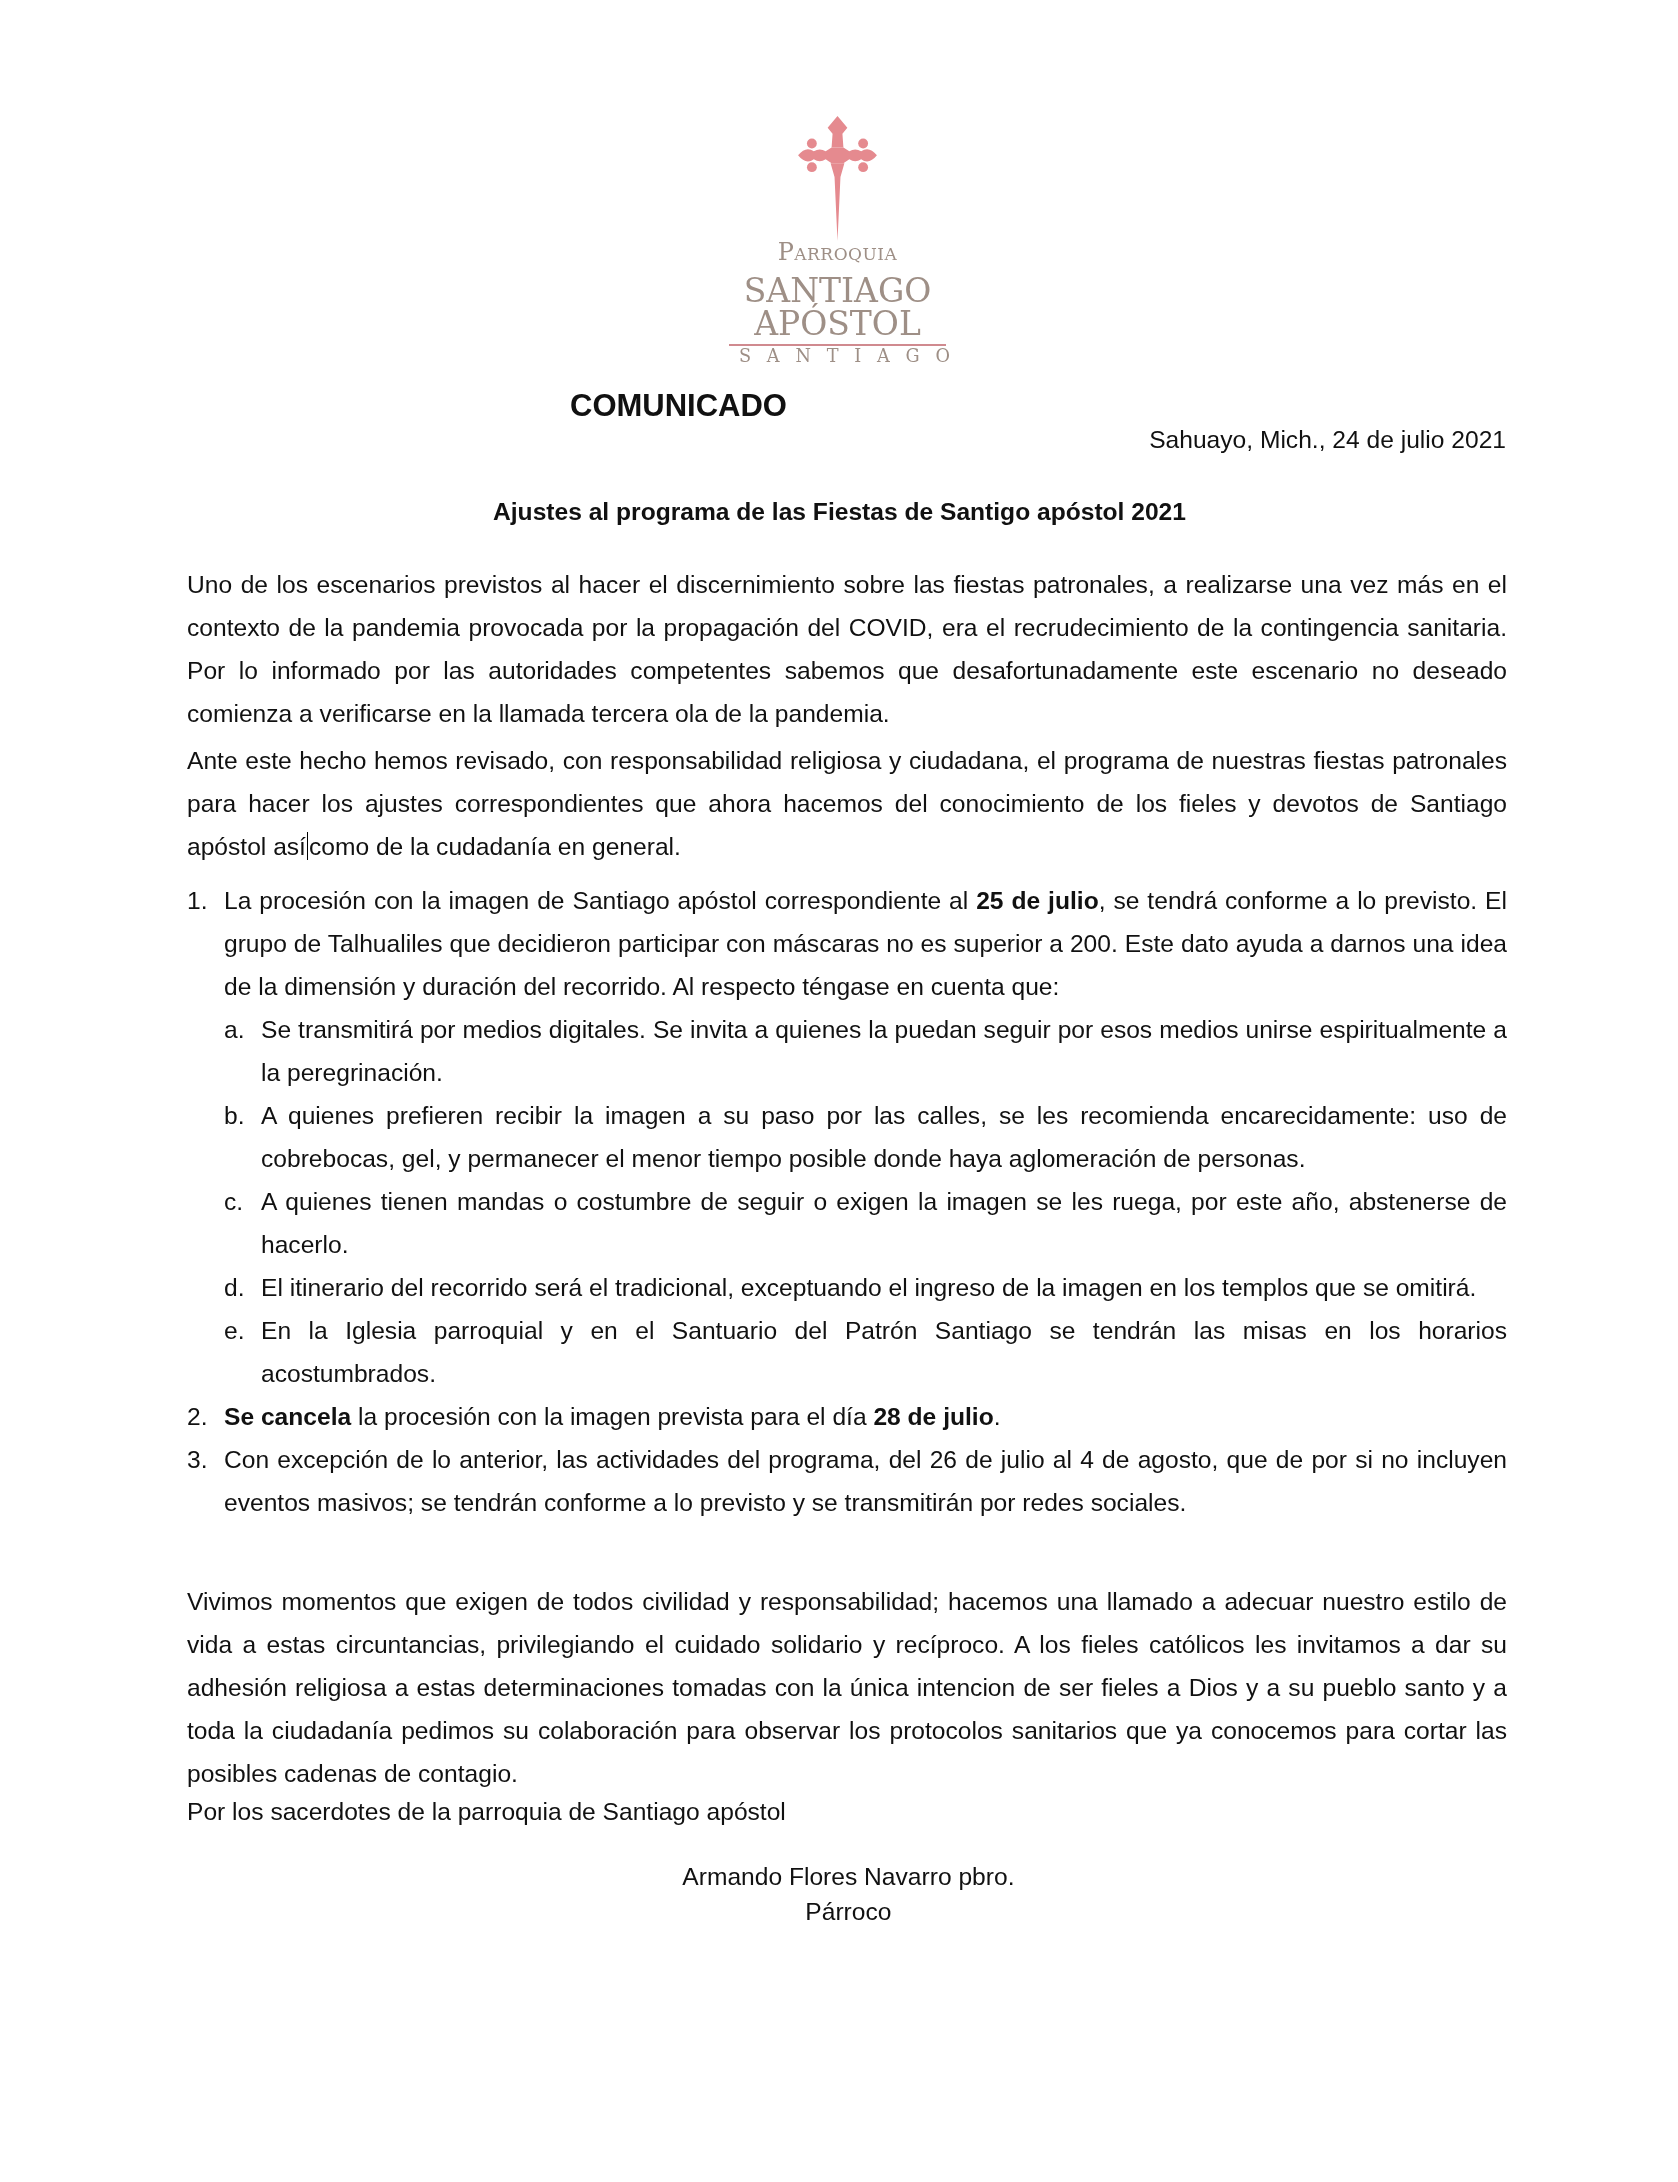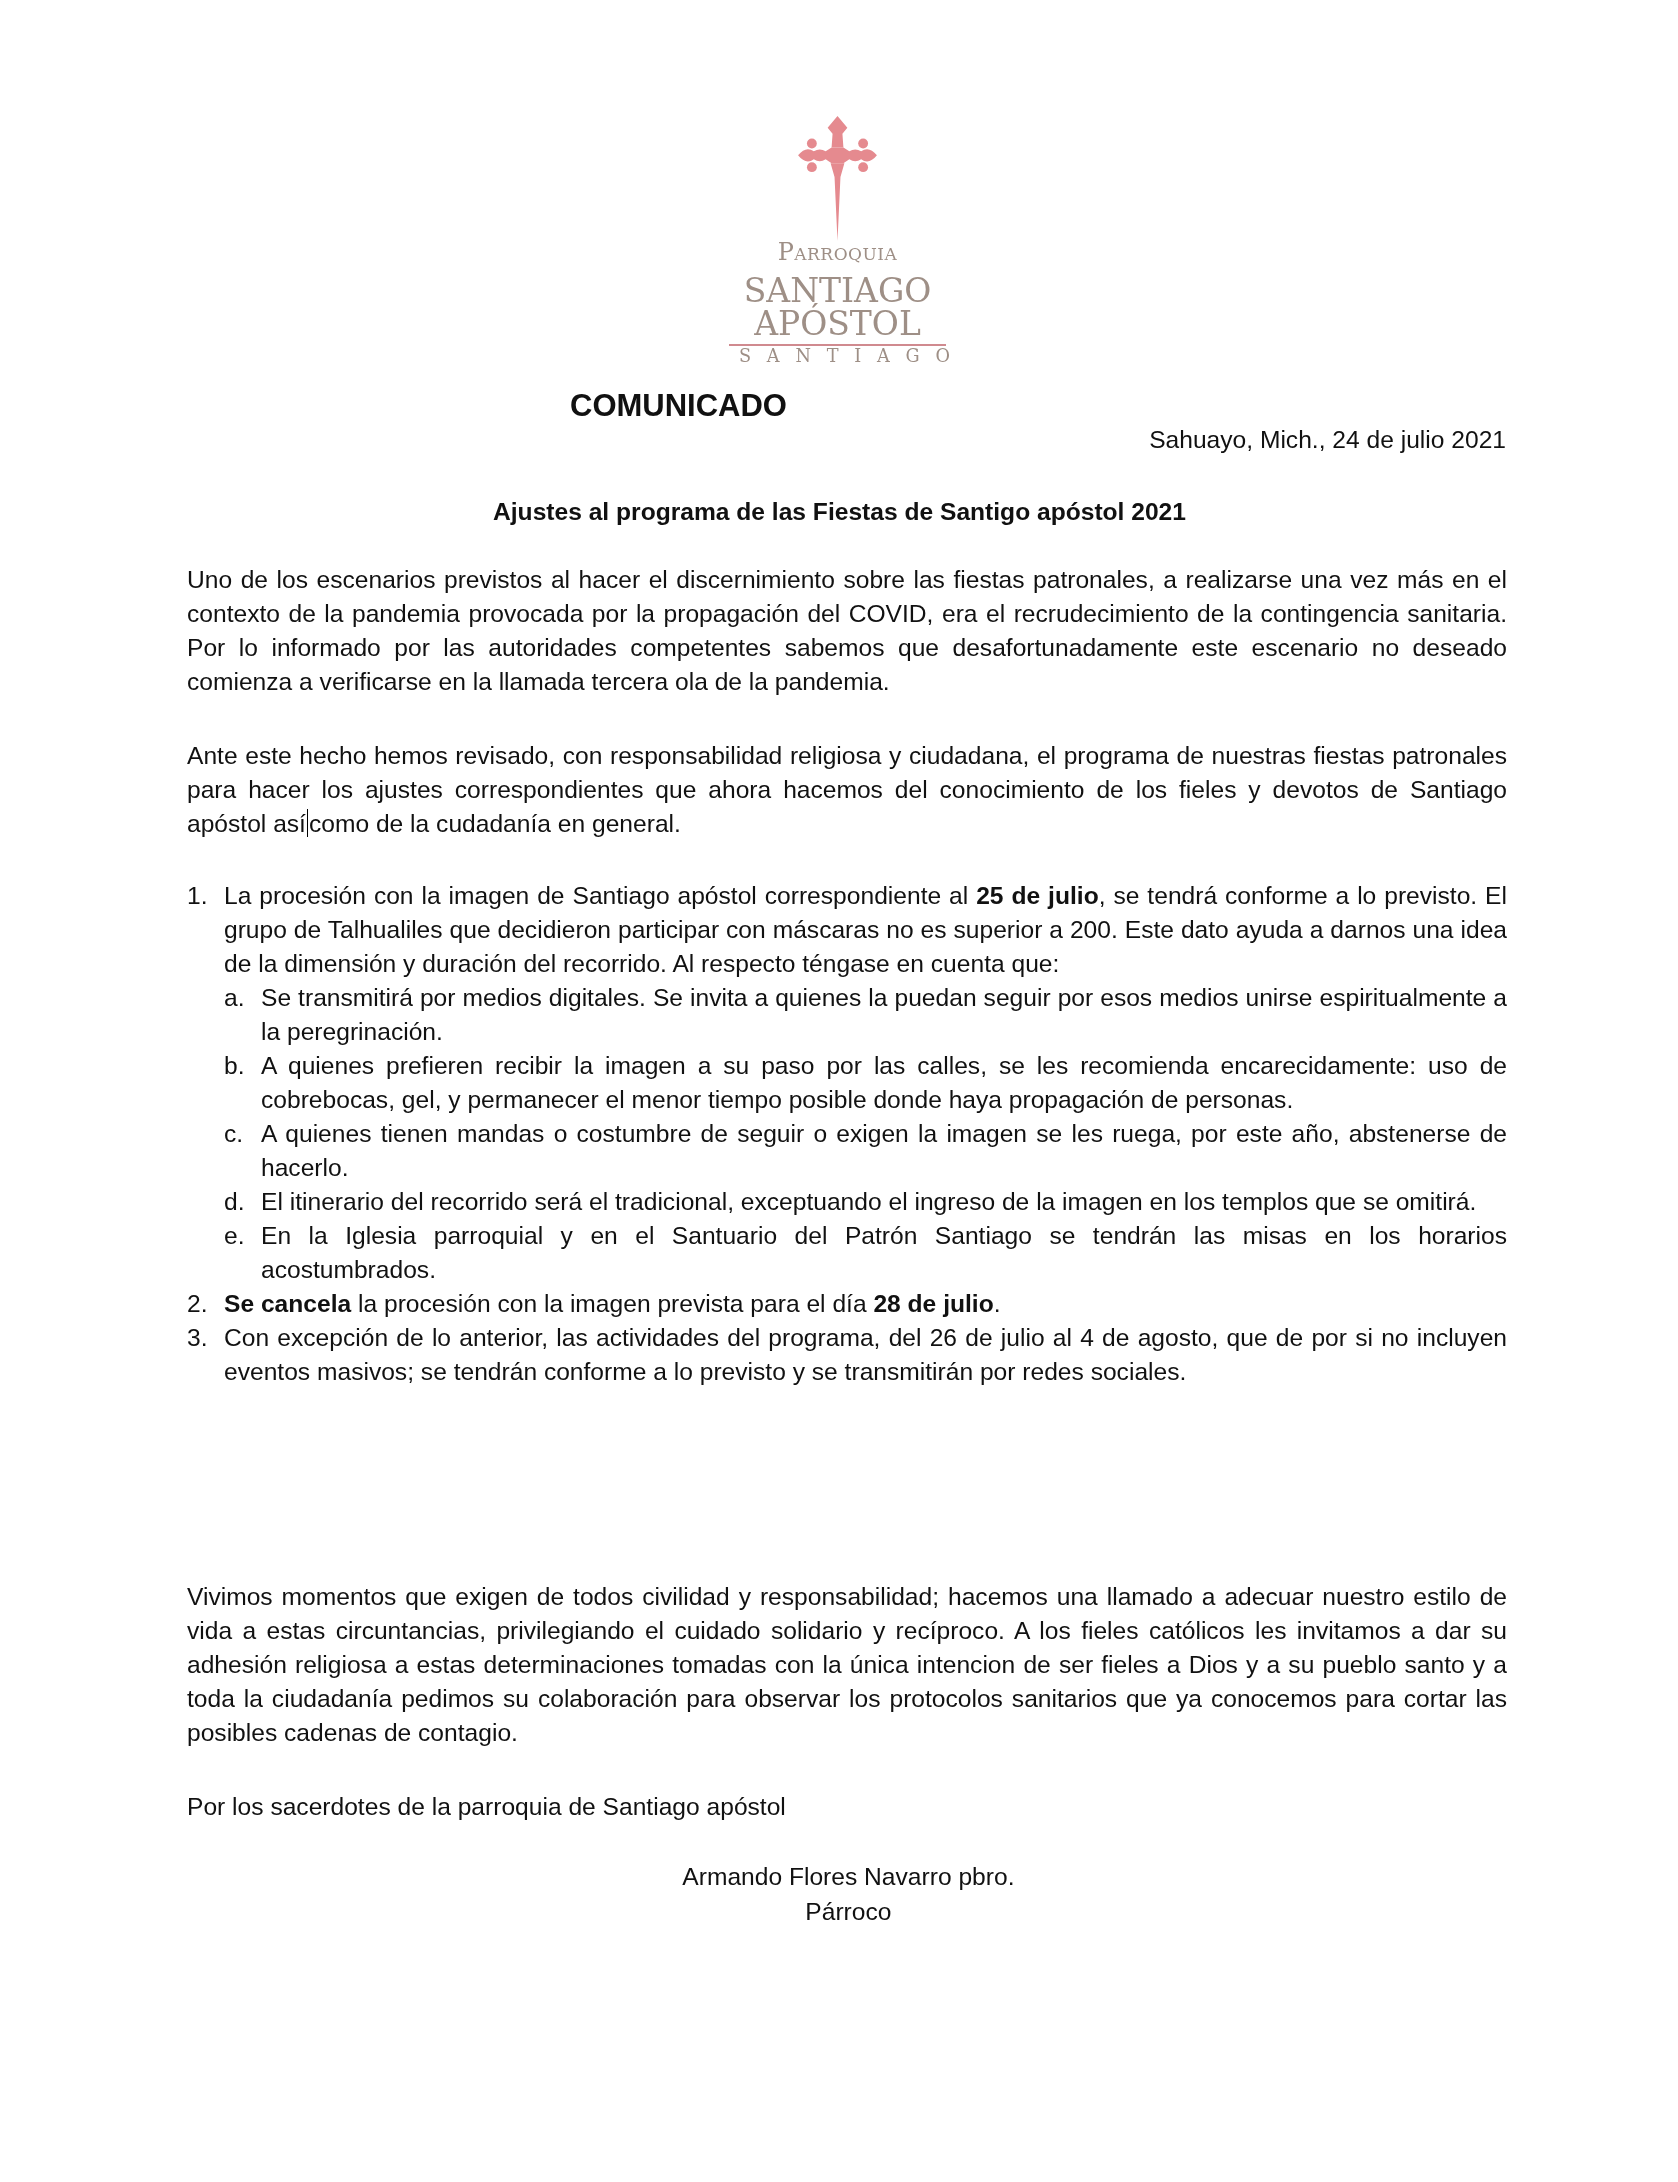--- a/index.html
+++ b/index.html
@@ -15,21 +15,21 @@
   .lt3 { top: 196px; font-size: 33px; }
   .logo-rule { position:absolute; left:0; top:236px; width:217px; height:2px; background:#d08a8f; }
   .lt4 { top: 238px; font-size: 17.7px; letter-spacing: 15.8px; padding-left: 9.9px; }
 
   .heading { position:absolute; top: 388px; left: 0; width: 1357px; text-align:center;
              font-size: 31px; font-weight: bold; }
   .date { position:absolute; top: 426px; right: 173px; font-size: 24.6px; }
   .subtitle { position:absolute; top: 498px; left: 0; width:1679px; text-align:center;
               font-size: 24.6px; font-weight: bold; }
 
-  .body { position:absolute; left: 187px; width: 1320px; font-size: 24.6px; line-height: 34px;
+  .body { position:absolute; left: 187px; width: 1320px; font-size: 24.6px; line-height: 43px;
           text-align: justify; }
   .p1 { top: 563px; }
   .p2 { top: 739px; }
   .list { top: 879px; }
   .p4 { top: 1474px; }
   .p5 { top: 1580px; }
   .p6 { top: 1790px; }
   .body p { margin:0; }
   .row { display:flex; }
   .num { width: 37px; flex: 0 0 37px; }
@@ -87,21 +87,21 @@
       <span class="num">1.</span>
       <span class="txt"><span>La procesión con la imagen de Santiago apóstol correspondiente al </span><b>25 de julio</b><span>, se tendrá conforme a lo previsto. El grupo de Talhualiles que decidieron participar con máscaras no es superior a 200. Este dato ayuda a darnos una idea de la dimensión y duración del recorrido. Al respecto téngase en cuenta que:</span></span>
     </div>
     <div class="sub">
       <div class="row">
         <span class="num">a.</span>
         <span class="txt">Se transmitirá por medios digitales. Se invita a quienes la puedan seguir por esos medios unirse espiritualmente a la peregrinación.</span>
       </div>
       <div class="row">
         <span class="num">b.</span>
-        <span class="txt">A quienes prefieren recibir la imagen a su paso por las calles, se les recomienda encarecidamente: uso de cobrebocas, gel, y permanecer el menor tiempo posible donde haya propagación de personas.</span>
+        <span class="txt">A quienes prefieren recibir la imagen a su paso por las calles, se les recomienda encarecidamente: uso de cobrebocas, gel, y permanecer el menor tiempo posible donde haya aglomeración de personas.</span>
       </div>
       <div class="row">
         <span class="num">c.</span>
         <span class="txt">A quienes tienen mandas o costumbre de seguir o exigen la imagen se les ruega, por este año, abstenerse de hacerlo.</span>
       </div>
       <div class="row">
         <span class="num">d.</span>
         <span class="txt">El itinerario del recorrido será el tradicional, exceptuando el ingreso de la imagen en los templos que se omitirá.</span>
       </div>
       <div class="row">

